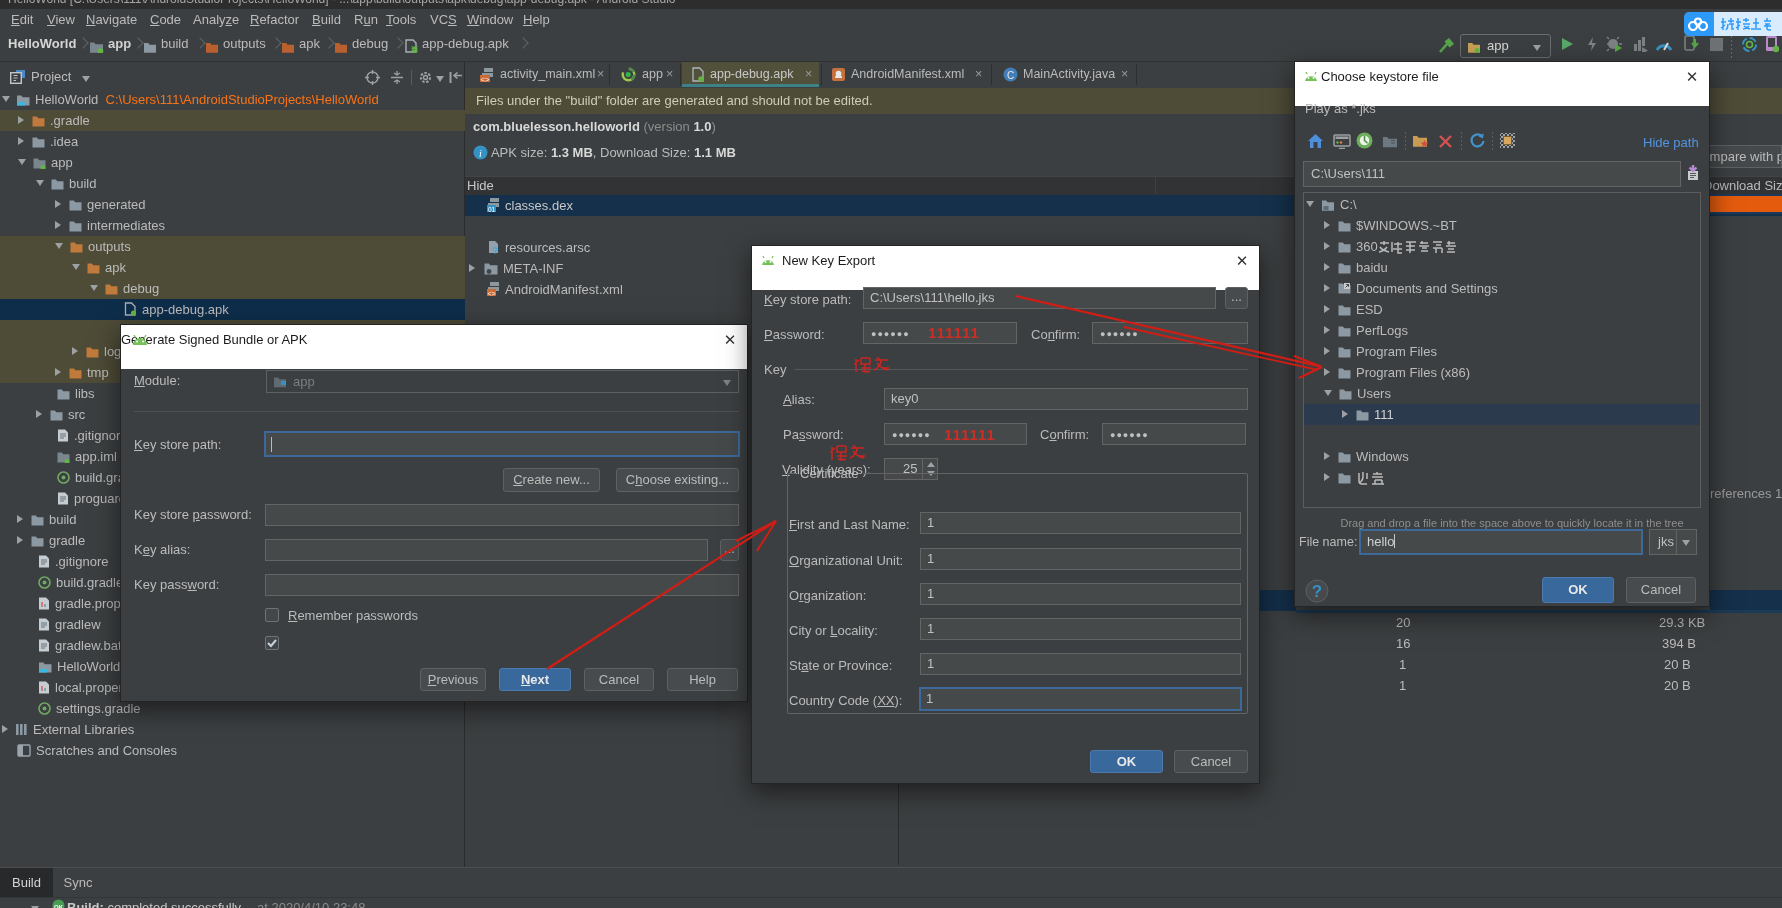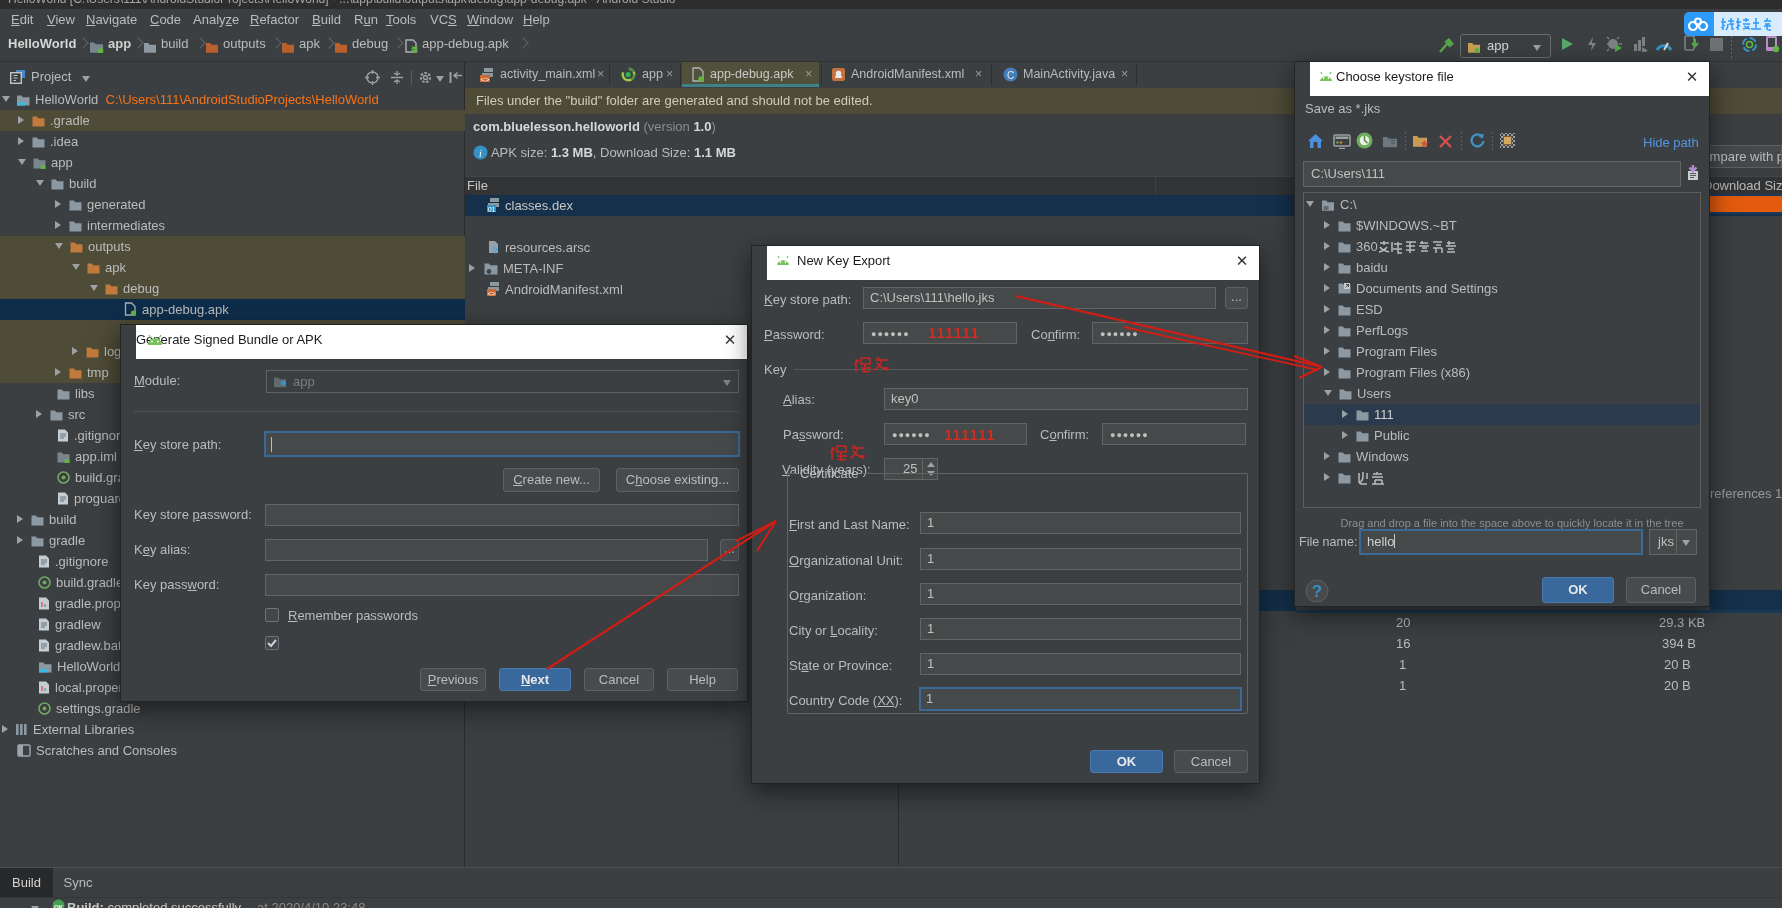--- a/index.html
+++ b/index.html
@@ -8,21 +8,21 @@
 .tw{display:inline-block;width:0;height:0;border-left:6px solid #9DA1A4;border-top:4px solid transparent;border-bottom:4px solid transparent;vertical-align:1px}
 .td{display:inline-block;width:0;height:0;border-top:6px solid #9DA1A4;border-left:4px solid transparent;border-right:4px solid transparent;vertical-align:2px}
 .fi{vertical-align:-2px;margin-right:5px}
 .olv{background:#4E4B37}
 .nav{background:#0E2D4A}
 .fld{position:absolute;background:#45494A;border:1px solid #646464;box-sizing:border-box}
 .foc{border:2px solid #3D6998}
 .btn{position:absolute;background:#474B4D;border:1px solid #5E6163;border-radius:3px;box-sizing:border-box;color:#BBBBBB;font-size:13px;text-align:center}
 .btn.def{background:#39689C;border:1px solid #4B7AB0;color:#E8E8E8;font-weight:bold}
 .dlg{position:absolute;background:#3C3F41;border:1px solid #242424;box-shadow:0 8px 24px rgba(0,0,0,.55);box-sizing:border-box}
-.tbar{position:absolute;left:15px;right:0;top:0;height:34px;background:#FFFFFF;color:#1B1B1B;font-size:13px;line-height:29px}
+.tbar{position:absolute;left:0;right:0;top:0;height:44px;background:#FFFFFF;color:#1B1B1B;font-size:13px;line-height:29px}
 .x{position:absolute;top:0;width:30px;text-align:center;color:#333;font-size:15px;line-height:29px}
 .u{text-decoration:underline}
 .lnk{color:#5394E0;text-decoration:underline}
 .chk{position:absolute;width:14px;height:14px;background:#43474A;border:1px solid #6F7375;border-radius:2px;box-sizing:border-box}
 .sep{position:absolute;background:#515151;height:1px}
 .red{position:absolute;color:#CE2D23;font-weight:bold;white-space:nowrap}
 .lbl{position:absolute;font-size:13px;color:#BBBBBB;white-space:nowrap}
 .bcv{position:absolute;top:9px;width:7px;height:7px;border-top:1.6px solid #606467;border-right:1.6px solid #606467;transform:rotate(45deg)}
 .hz path{stroke:currentColor;stroke-width:1.5;fill:none}
 #editor .tab{font-size:12.5px}
@@ -355,21 +355,21 @@
 
 <div class="a" style="left:8px;top:57px;font-size:13px"><b style="color:#D8D8D8">com.bluelesson.helloworld</b> <span style="color:#8C8C8C">(version</span> <b style="color:#D8D8D8">1.0</b><span style="color:#8C8C8C">)</span></div>
 <div class="a" style="left:8px;top:83px"><svg width="15" height="15" style="vertical-align:-3px">
         <circle cx="7.5" cy="7.5" r="7" fill="#3592C4"></circle>
         <text x="7.5" y="11.5" font-size="10" fill="#fff" text-anchor="middle" font-style="italic" font-family="Liberation Serif">i</text>
       </svg> APK size: <b style="color:#D8D8D8">1.3 MB</b>, Download Size: <b style="color:#D8D8D8">1.1 MB</b></div>
 
 <div class="a" style="left:1222px;top:83px;width:95px;height:23px;background:#45494B;border:1px solid #5E6163;box-sizing:border-box;line-height:21px;overflow:hidden"><span style="margin-left:5px;white-space:nowrap">Compare with previous APK...</span></div>
 
 <div class="a" style="left:0;top:114px;width:1317px;height:19px;background:#313335;border-top:1px solid #424547;box-sizing:border-box;line-height:17px">
-      <span class="a" style="left:2px;color:#C8C8C8">File</span>
+      <span class="a" style="left:2px;color:#C8C8C8">Hide</span>
       <span class="a" style="left:1238px;white-space:nowrap">Download Size</span>
       <div class="a" style="left:690px;top:0;width:1px;height:17px;background:#404040"></div>
     </div>
 
 <div class="row nav" style="left:0;top:133px;width:1317px;background:#15304B"><svg class="fi" width="14" height="14" style="margin-left:21px">
         <rect x="4" y="0" width="9" height="4" fill="#8E989F"></rect>
         <rect x="2" y="5" width="11" height="4" fill="#8E989F"></rect>
         <rect x="1" y="7" width="9" height="7" fill="#3592C4"></rect>
         <text x="5.5" y="13.5" font-size="6.5" fill="#fff" text-anchor="middle">01</text>
       </svg><span style="color:#C8C8C8">classes.dex</span></div>
@@ -509,21 +509,21 @@
 <div class="btn" style="left:422px;top:504px;width:74px;height:23px;line-height:21px">Cancel</div>
 </div>
 
 <div class="dlg" style="left:1294px;top:61px;width:416px;height:546px">
 <div class="tbar"><svg class="a" width="16" height="11" style="left:8px;top:9px">
         <path d="M2 10 a6.2 6.2 0 0 1 12 0 z" fill="#77C159"></path>
         <circle cx="5.5" cy="7" r=".9" fill="#fff"></circle>
         <circle cx="10.5" cy="7" r=".9" fill="#fff"></circle>
         <path d="M4 3 L3 1 M12 3 L13 1" stroke="#77C159" stroke-width="1.2"></path>
       </svg><span style="margin-left:26px">Choose keystore file</span><span class="x" style="right:2px">✕</span></div>
-<div class="lbl" style="left:10px;top:39px">Save as *.jks</div>
+<div class="lbl" style="left:10px;top:39px">Play as *.jks</div>
 <svg class="a" width="17" height="16" style="left:12px;top:71px">
       <path d="M8.5 1 L1 8 h2 v7 h11 v-7 h2 z" fill="#4C8FDB"></path>
       <rect x="6.5" y="9" width="4" height="6" fill="#3C3F41"></rect>
     </svg>
 <svg class="a" width="18" height="15" style="left:38px;top:72px">
       <rect x="1" y="1" width="16" height="11" rx="1" fill="none" stroke="#9DA1A4" stroke-width="1.5"></rect>
       <rect x="2.5" y="2.5" width="13" height="2.5" fill="#9DA1A4"></rect>
       <circle cx="4.5" cy="8.5" r="1.2" fill="#62B543"></circle>
       <circle cx="8" cy="8.5" r="1.2" fill="#E0823C"></circle>
       <path d="M6 14.5h6" stroke="#9DA1A4" stroke-width="1.5"></path>
@@ -603,23 +603,20 @@
         </svg>Program Files</div>
 <div class="row" style="left:0;top:169px;width:398px"><span style="margin-left:20px"><span class="tw"></span></span><svg class="fi" width="13" height="11" style="margin-left:8px">
           <path d="M.5.5h4.4L6.2 2.2H12.5v8.3H.5z" fill="#8C98A2"></path>
         </svg>Program Files (x86)</div>
 <div class="row" style="left:0;top:190px;width:398px"><span style="margin-left:20px"><span class="td"></span></span><svg class="fi" width="13" height="11" style="margin-left:7px">
           <path d="M.5.5h4.4L6.2 2.2H12.5v8.3H.5z" fill="#8C98A2"></path>
         </svg>Users</div>
 <div class="row" style="left:0;top:211px;width:398px;background:#2B3A4D"><span style="margin-left:38px"><span class="tw"></span></span><svg class="fi" width="13" height="11" style="margin-left:8px">
           <path d="M.5.5h4.4L6.2 2.2H12.5v8.3H.5z" fill="#8C98A2"></path>
         </svg><span style="color:#D0D0D0">111</span></div>
-<div class="row" style="left:0;top:232px;width:398px"><span style="margin-left:38px"><span class="tw"></span></span><svg class="fi" width="13" height="11" style="margin-left:8px">
-          <path d="M.5.5h4.4L6.2 2.2H12.5v8.3H.5z" fill="#8C98A2"></path>
-        </svg>Public</div>
 <div class="row" style="left:0;top:253px;width:398px"><span style="margin-left:20px"><span class="tw"></span></span><svg class="fi" width="13" height="11" style="margin-left:8px">
           <path d="M.5.5h4.4L6.2 2.2H12.5v8.3H.5z" fill="#8C98A2"></path>
         </svg>Windows</div>
 <div class="row" style="left:0;top:274px;width:398px"><span style="margin-left:20px"><span class="tw"></span></span><svg class="fi" width="13" height="11" style="margin-left:8px">
           <path d="M.5.5h4.4L6.2 2.2H12.5v8.3H.5z" fill="#8C98A2"></path>
         </svg><svg class="hz" width="28" height="14" style="vertical-align:-3px;color:#BBBBBB">
           <path d="M3 2 v8 c0 2 1 3 3 3 h5 M11 2 v6 M7 1 v4 M7 5 c0 4 -2 6 -4 7"></path>
           <path d="M17 3 h9 M21 1 v2 M16 6 h11 M19 9 h7 M19 9 v4 M26 9 v4 M16 13 h12"></path>
         </svg></div>
 </div>

